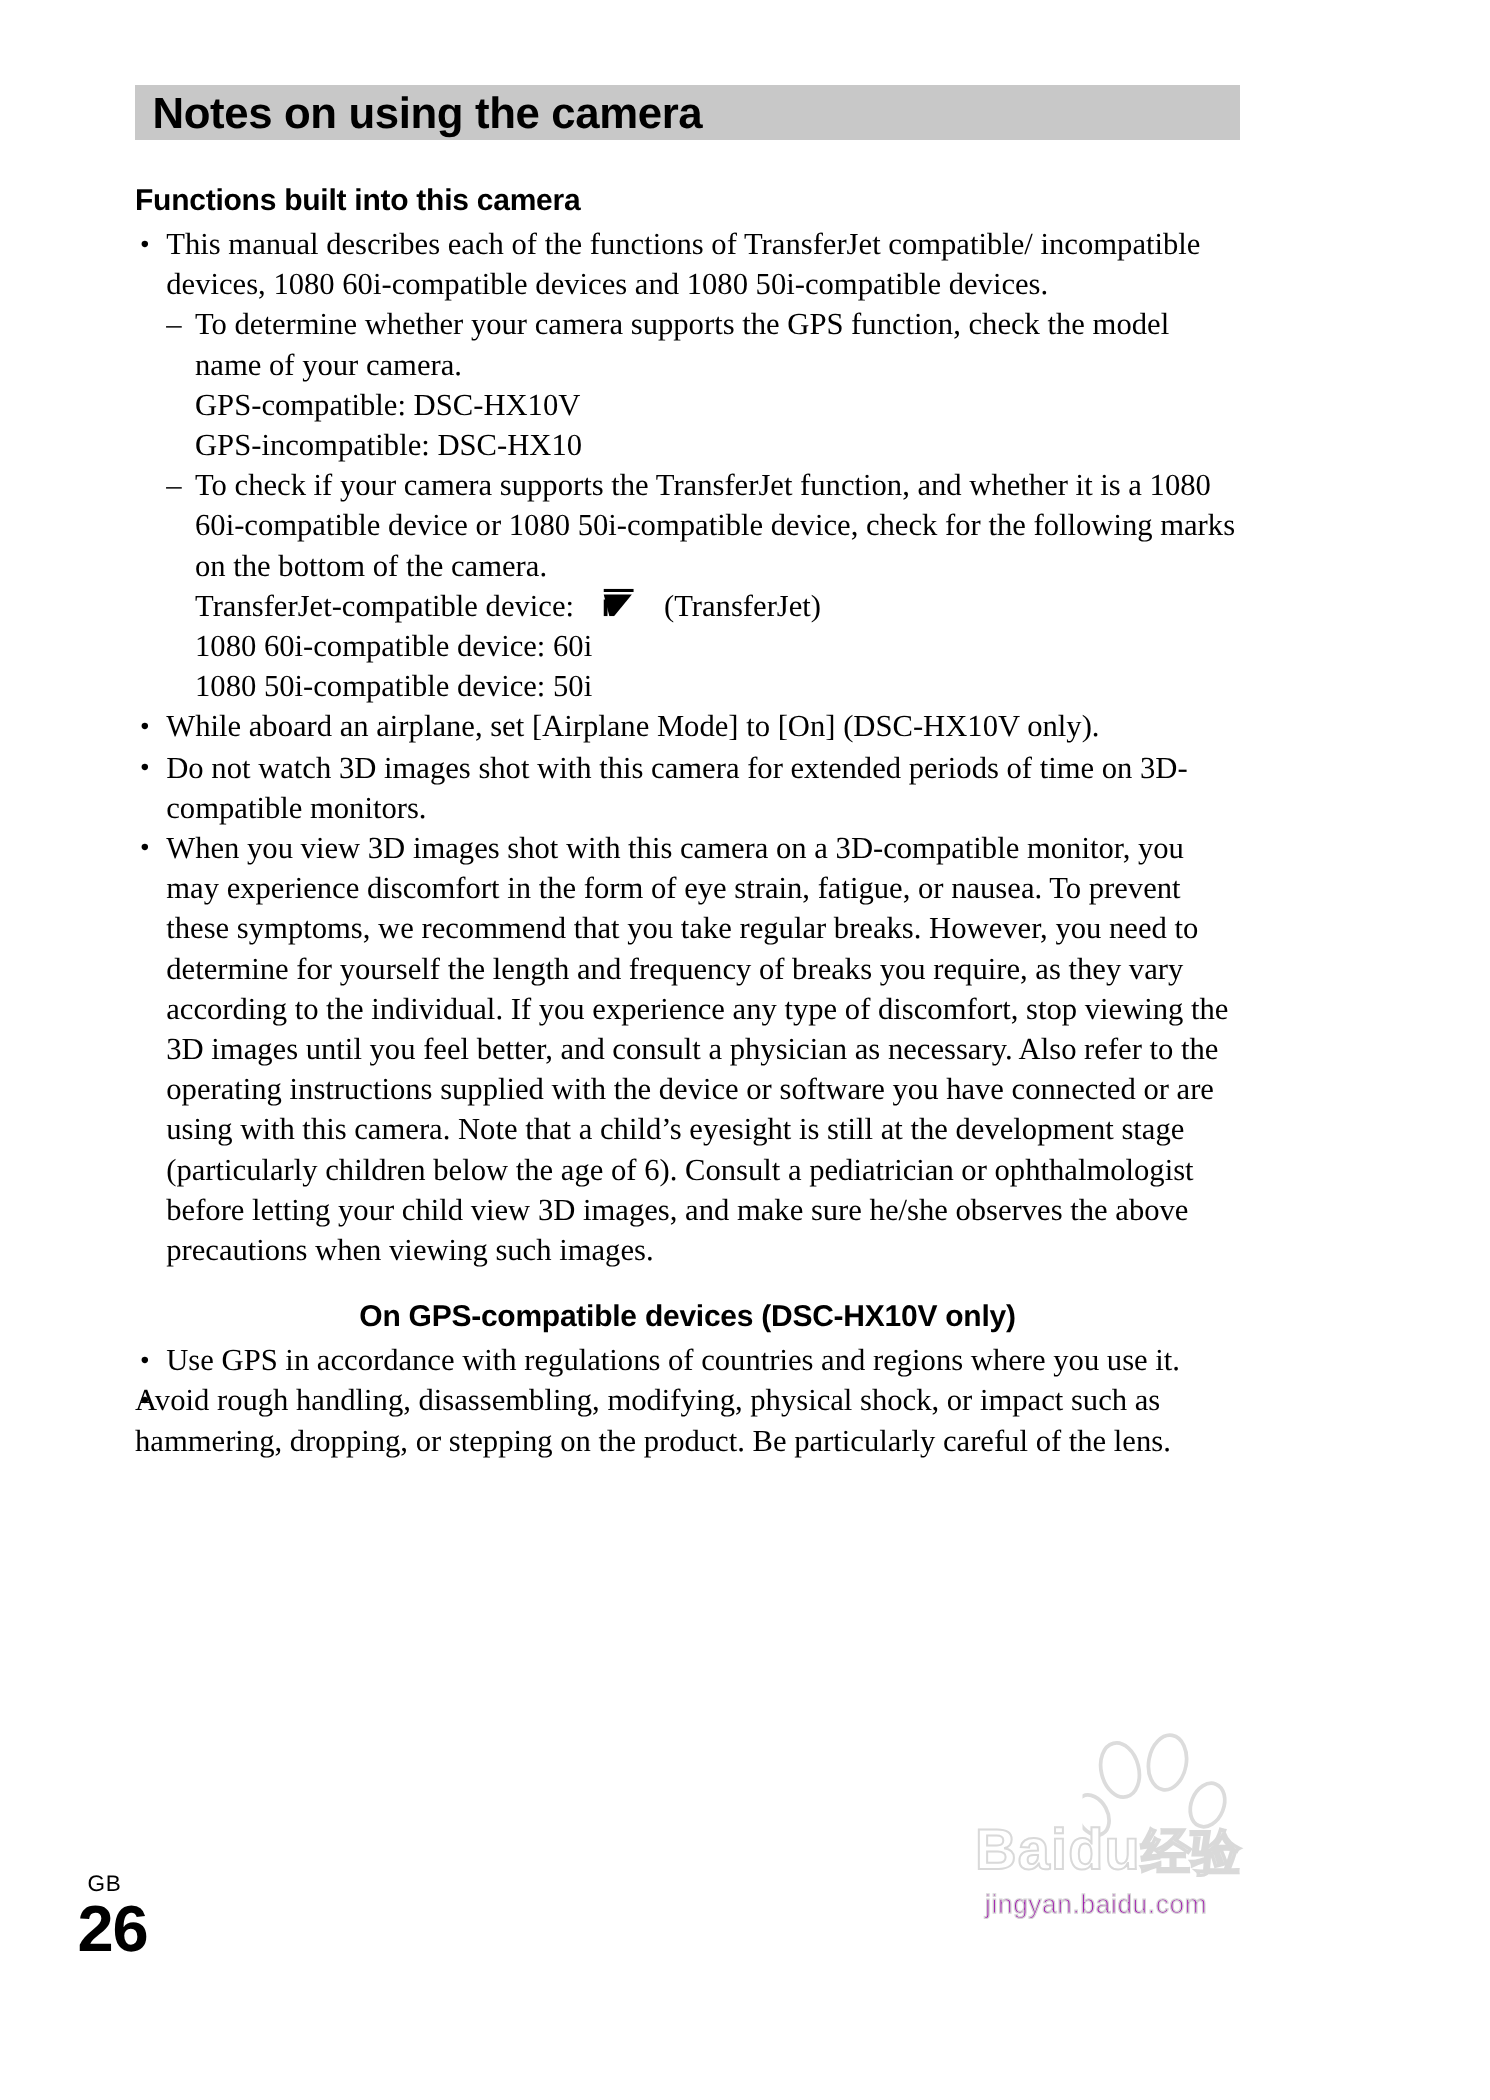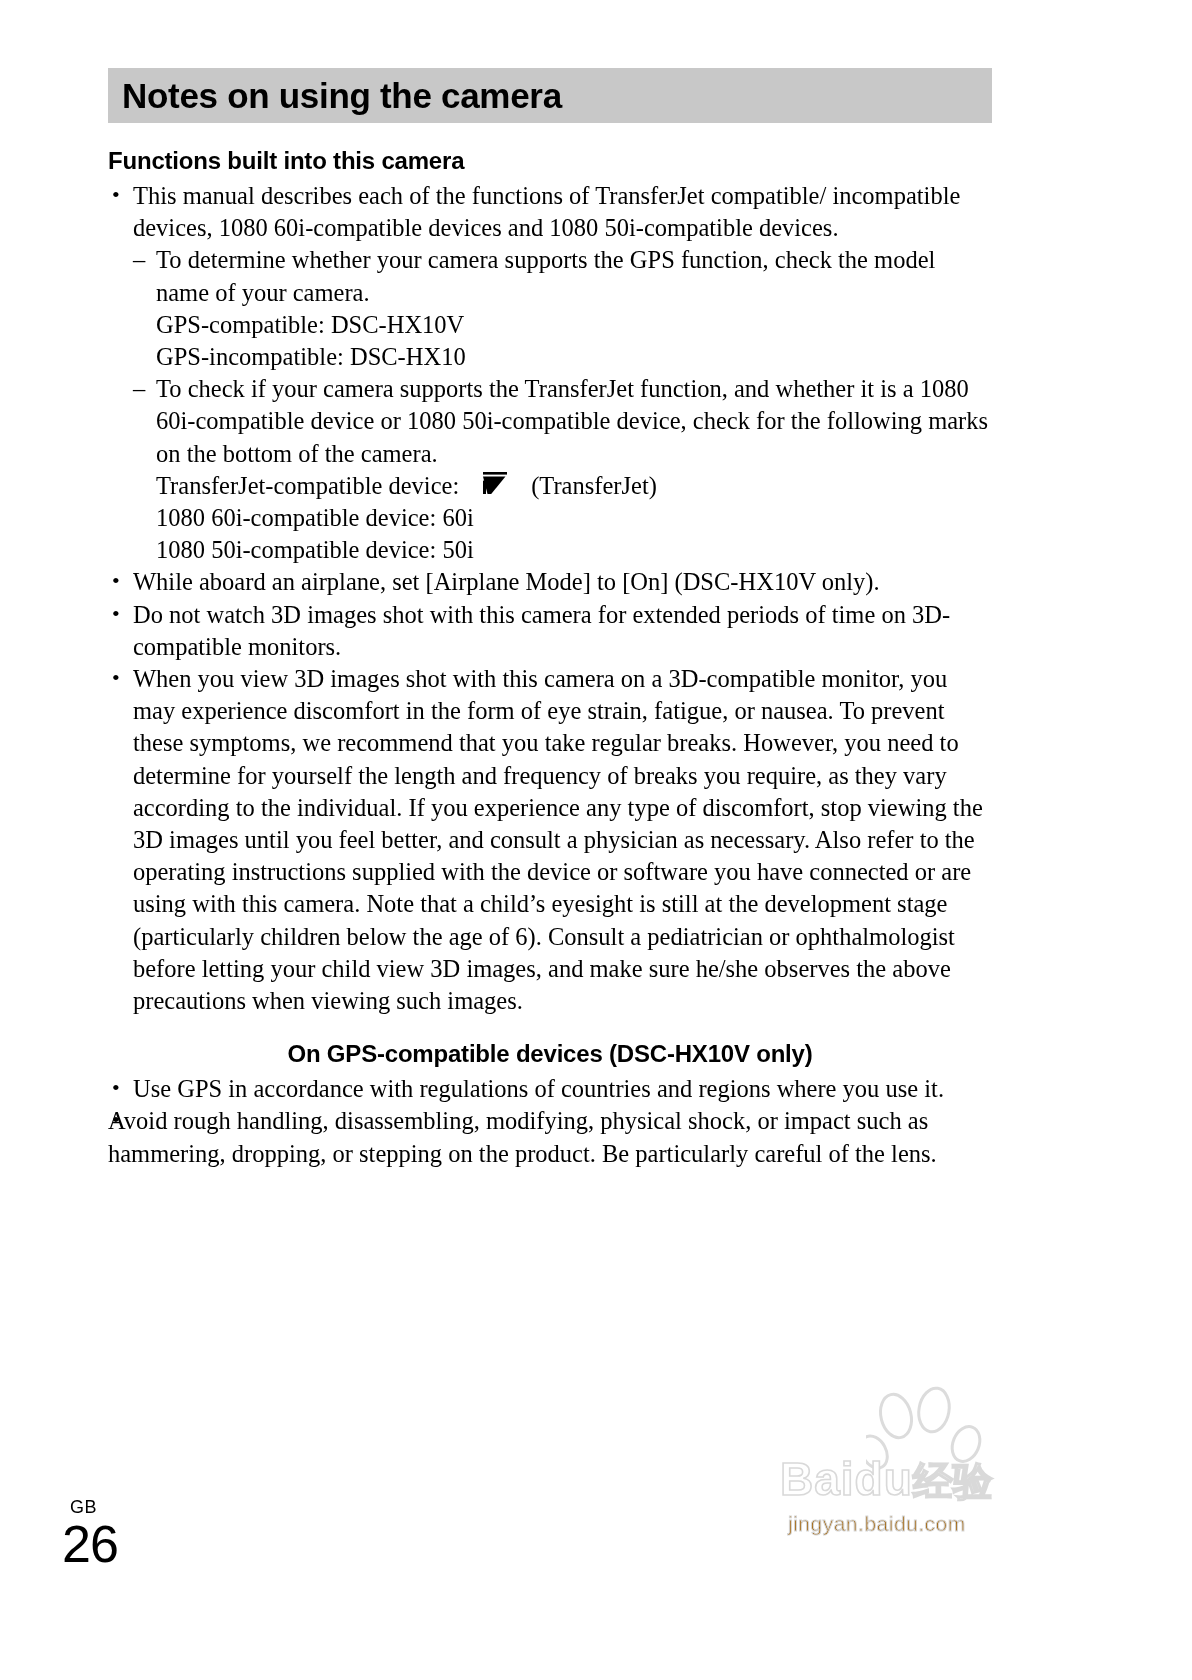--- a/index.html
+++ b/index.html
@@ -23,21 +23,21 @@
     width: 1192px;
     height: 1680px;
   }
 
   
   .banner {
     position: absolute;
     left: 108px;
     top: 68px;
     width: 884px;
-    height: 55px;
+    height: 44px;
     background: #c8c8c8;
     display: flex;
     align-items: center;
   }
   .banner-title {
     font-family: "Liberation Sans", "DejaVu Sans", sans-serif;
     font-weight: bold;
     font-size: 35px;
     letter-spacing: -0.3px;
     padding-left: 14px;
@@ -132,21 +132,21 @@
   }
   .footer-gb {
     font-size: 18px;
     font-weight: normal;
     display: block;
     margin-left: 8px;
     letter-spacing: 0.5px;
   }
   .footer-num {
     font-size: 52px;
-    font-weight: normal;
+    font-weight: bold;
     display: block;
     margin-top: 2px;
     letter-spacing: -1px;
   }
 
   
   .watermark {
     position: absolute;
     left: 770px;
     top: 1400px;
@@ -170,21 +170,21 @@
   .wm-cn {
     font-size: 40px;
     letter-spacing: 0px;
   }
   .wm-sub {
     position: absolute;
     left: 18px;
     top: 112px;
     font-family: "Liberation Sans", "DejaVu Sans", sans-serif;
     font-size: 21px;
-    color: #a16207;
+    color: #a21caf;
     -webkit-text-stroke: 1px #d6d6d6;
     letter-spacing: 0.5px;
     white-space: nowrap;
   }
   .wm-paw {
     position: absolute;
     left: 96px;
     top: -16px;
     width: 130px;
     height: 92px;

